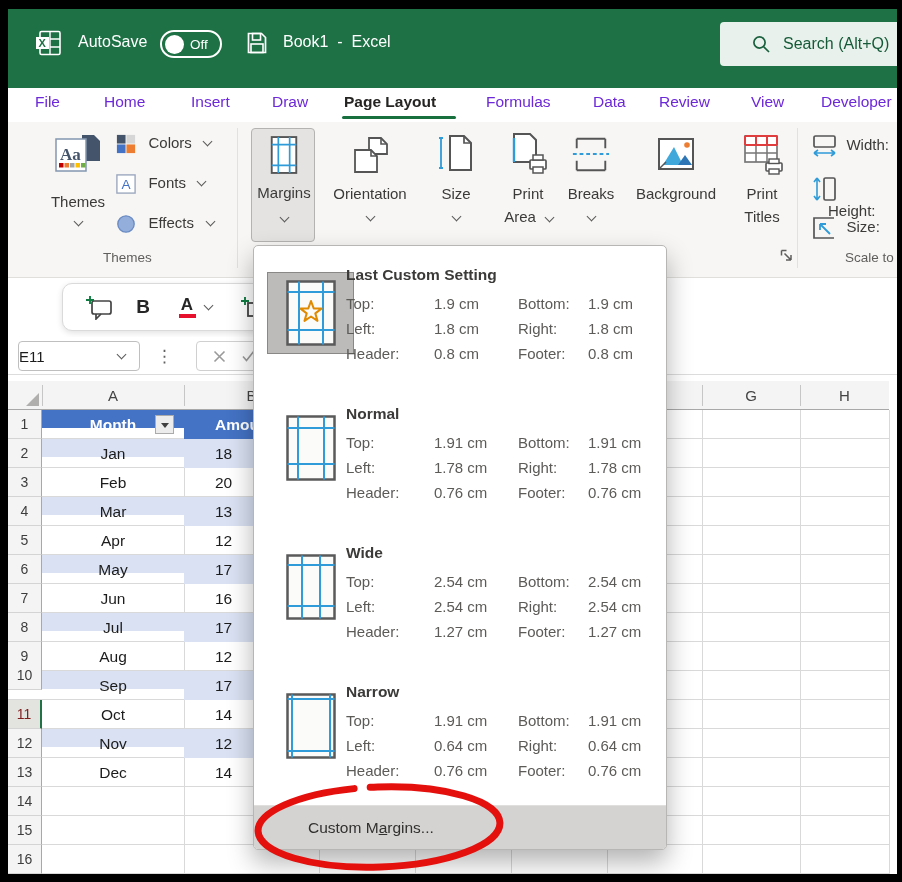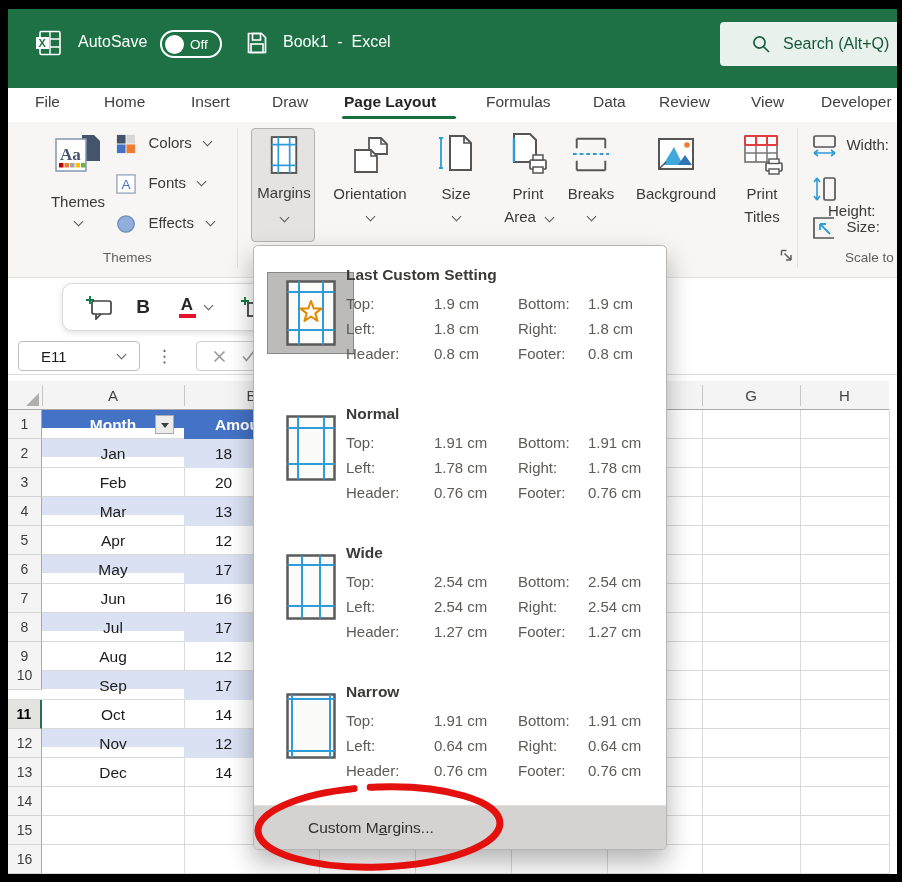--- a/index.html
+++ b/index.html
@@ -12,21 +12,21 @@
   
   .titlebar { left:8px; top:9px; width:889px; height:79px; background:#1e7145; color:#fff; z-index:1; }
   .tb-text { font-size:16px; color:#fff; }
   .toggle-pill { width:62px; height:28px; border:2px solid #fff; border-radius:15px; display:flex; align-items:center; }
   .toggle-knob { width:19px; height:19px; background:#fff; border-radius:50%; margin-left:3px; }
   .toggle-label { color:#fff; font-size:13.5px; margin-left:6px; }
   .searchbox { background:#e8f1eb; border-radius:4px; display:flex; align-items:center; }
   .search-text { color:#155a38; font-size:16px; margin-left:12px; }
   
   .tabrow { left:8px; top:88px; width:889px; height:34px; background:#fff; z-index:1; }
-  .rtab { position:absolute; top:5px; font-size:15.5px; color:#404040; cursor:default; }
+  .rtab { position:absolute; top:5px; font-size:15.5px; color:#6d28d9; cursor:default; }
   .rtab.active { font-weight:bold; color:#252423; }
   .tab-underline { position:absolute; height:3px; background:#17703e; border-radius:2px; }
   
   .ribbon { left:8px; top:122px; width:889px; height:156px; background:#f7f6f4; border-bottom:1px solid #e1dfdc; z-index:1; }
   .rlabel { font-size:15px; color:#3b3a39; text-align:center; }
   .grouplabel { font-size:13.5px; color:#605e5c; }
   .vdiv { width:1px; background:#e1e1e1; }
   .cv { display:inline-block; width:7px; height:7px; border-right:1.6px solid #5a5a5a; border-bottom:1.6px solid #5a5a5a; transform:rotate(45deg); }
   .bigbtn-sel { border:1px solid #b5b3b1; background:#e4e3e1; border-radius:4px; }
   
@@ -39,21 +39,21 @@
   .fbox { position:absolute; left:188px; top:4px; width:120px; height:30px; border:1px solid #d0d0d0; border-radius:4px; background:#fff; display:flex; align-items:center; }
   
   .grid { left:8px; top:375px; width:889px; height:499px; background:#fff; z-index:1; }
   .colhdr { position:absolute; left:0; top:6px; width:881px; height:29px; background:#f4f4f4; border-bottom:1px solid #a8a8a8; }
   .collabel { position:absolute; top:6px; height:29px; line-height:29px; text-align:center; font-size:15px; color:#444; }
   .colsep { position:absolute; top:10px; height:21px; width:1px; background:#c6c6c6; }
   .gridlines { position:absolute; left:0; top:35px; width:881px; height:464px;
     background:repeating-linear-gradient(to bottom, transparent 0 28px, #d9d9d9 28px 29px); }
   .vline { position:absolute; top:35px; height:464px; width:1px; background:#d9d9d9; }
   .rowhdr { position:absolute; left:0; width:34px; height:29px; background:#f4f4f4; border-right:1px solid #a8a8a8; border-bottom:1px solid #d4d4d4; font-size:14px; color:#3d3d3d; text-align:center; line-height:29px; }
-  .rowhdr.active { background:#e3e3df; color:#000000; border-right:2px solid #217346; font-weight:bold; }
+  .rowhdr.active { background:#e3e3df; color:#7f1d1d; border-right:2px solid #217346; font-weight:normal; }
   .cellA { position:absolute; left:34px; width:142px; height:18px; font-size:15.5px; color:#1c1c1c; text-align:center; line-height:29px; }
   .cellB { position:absolute; left:176px; width:135px; height:29px; font-size:15.5px; color:#1c1c1c; line-height:29px; padding-left:31px; overflow:hidden; }
   .band { background:#d9e1f2; }
   .thdr { background:#4472c4; color:#fff !important; font-weight:bold; }
   
   .panel { left:253px; top:245px; width:414px; height:605px; background:#fff; border:1px solid #b8b6b4; border-radius:5px; box-shadow:0 12px 26px rgba(0,0,0,.30); z-index:30; overflow:hidden; }
   .mitem { position:absolute; left:0; width:412px; height:139px; cursor:default; }
   .mi-title { position:absolute; left:92px; top:6px; font-size:15.5px; font-weight:bold; color:#3b3a39; }
   .mi-fields { position:absolute; left:92px; top:31px; display:grid; grid-template-columns:88px 84px 70px auto; line-height:25px; font-size:15px; color:#5d5b58; }
   .mi-thumb { position:absolute; left:32px; top:16px; }
@@ -279,21 +279,21 @@
       <svg width="27" height="27" viewBox="0 0 27 27">
         <path d="M10 15 L21 3 L25 7 L14 19 Z" fill="#fff" stroke="#444" stroke-width="1.6"></path>
         <path d="M3 25 C4.5 19.5 7 17.5 10 15 L14 19 C11.5 22 9 24 3 25 Z" fill="#ee9f27" stroke="#b56a00" stroke-width="1"></path>
       </svg>
     </div>
   </div>
 </div>
 
 <div class="abs frow">
   <div class="namebox">
-    <span style="margin-left:22px;font-size:15px;color:#1c1c1c">E11</span>
+    <span style="margin-left:0;font-size:15px;color:#1c1c1c">E11</span>
     <span class="cv" style="margin-left:auto;margin-right:14px;position:relative;top:-2px;border-color:#5a5a5a"></span>
   </div>
   <span class="abs dots" style="left:148px;top:9px">⋮</span>
   <div class="fbox">
     <svg style="margin-left:16px" width="13" height="13" viewBox="0 0 13 13">
       <path d="M1.5 1.5 L11.5 11.5 M11.5 1.5 L1.5 11.5" stroke="#9a9a9a" stroke-width="1.6"></path>
     </svg>
     <svg style="margin-left:16px" width="13" height="12" viewBox="0 0 13 12">
       <path d="M1 6.5 L4.5 10.5 L12 1" fill="none" stroke="#9a9a9a" stroke-width="1.6"></path>
     </svg>

